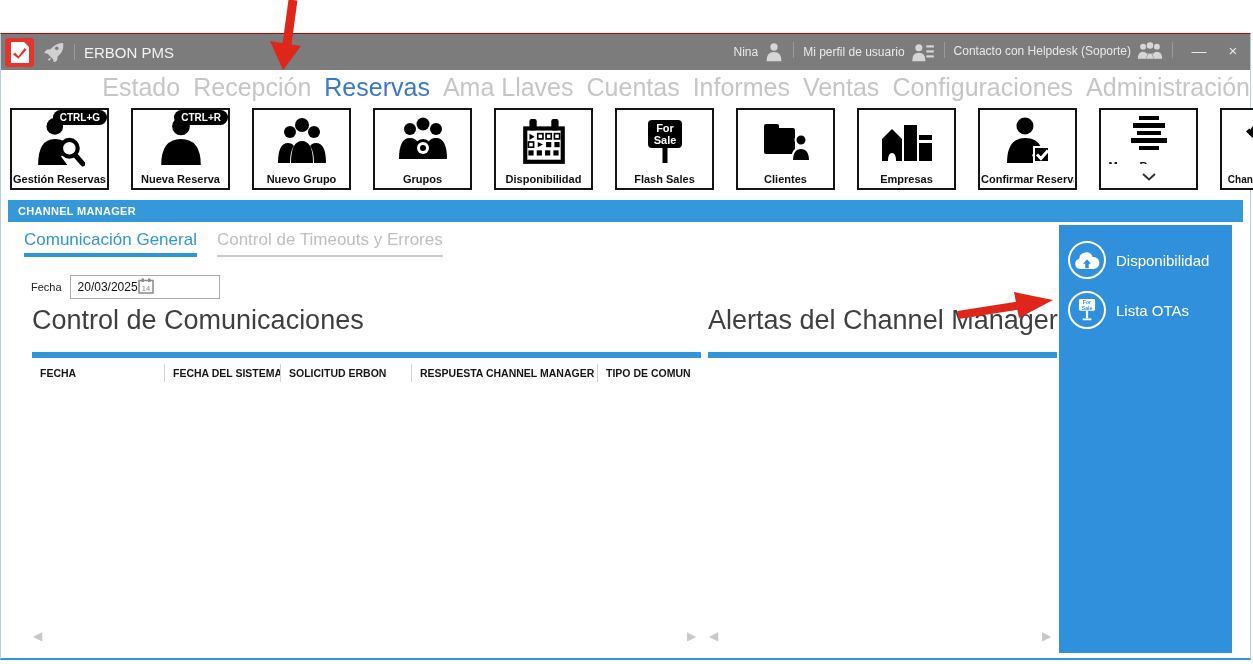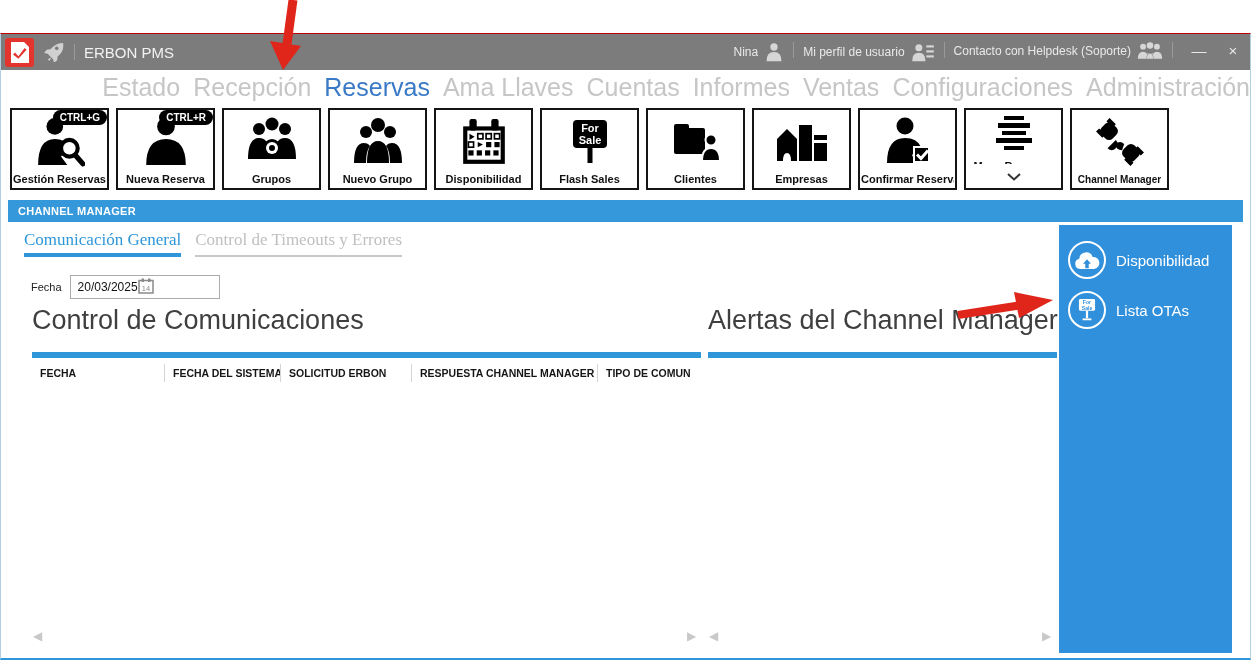--- a/index.html
+++ b/index.html
@@ -22,42 +22,42 @@
   .winbtn { width:34px; text-align:center; font-size:15px; color:#e9e9e9; cursor:pointer; }
 
   
   .menubar { position:absolute; left:0; top:36px; width:100%; height:34px; background:#fff;
              display:flex; align-items:center; gap:13px; padding-left:6px;justify-content:flex-end; }
   .menu-item { font-size:25px; font-weight:300; color:#c6c6c6; white-space:nowrap; cursor:pointer; }
   .menu-item.active { color:#3a79c6; }
 
   
   .toolbar { position:absolute; left:0; top:71px; width:100%; height:94px;
-             display:flex; align-items:flex-start; gap:7px; padding:3px 0 0 9px; }
+             display:flex; align-items:flex-start; gap:22px; padding:3px 0 0 9px; }
   .tbtn { position:relative; width:99px; height:82px; background:#fff; border:2px solid #141414;
           display:flex; flex-direction:column; align-items:center; justify-content:flex-end;
           padding-bottom:3px; cursor:pointer; flex:none; }
   .tbtn .ico { position:absolute; top:7px; left:0; right:0; display:flex; justify-content:center; }
   .tbtn .lbl { font-size:11px; font-weight:700; color:#111; white-space:nowrap;
                overflow:hidden; max-width:93px; }
   .badge { position:absolute; top:0px; right:0px; background:#000; color:#fff; font-size:10px;
            font-weight:700; padding:2px 7px; border-radius:10px; z-index:2; }
   .tbtn.map { justify-content:flex-start; }
   .tbtn.map .ico { position:static; margin-top:4px; }
   .tbtn.map .lbl { margin-top:6px; }
   .tbtn.map .chev { margin-top:3px; }
   .tbtn.chman .lbl { font-size:10px; }
 
   
   .section-bar { position:absolute; left:7px; right:7px; top:166px; height:22px; background:#3598db;
                  color:#fff; font-size:11px; font-weight:700; line-height:22px; padding-left:10px;
                  letter-spacing:.3px; }
 
   
-  .tabs { position:absolute; left:23px; top:196px; display:flex; gap:14px;font-family:Liberation Serif, serif; }
+  .tabs { position:absolute; left:23px; top:196px; display:flex; gap:20px; }
   .tab { font-size:17px; color:#bfbfbf; padding-bottom:5px; border-bottom:2px solid #c9c9c9;
          white-space:nowrap; cursor:pointer; }
   .tab.active { color:#2e96d9; border-bottom:4px solid #2e96d9; padding-bottom:3px; }
 
   
   .filter-row { position:absolute; left:30px; top:241px; display:flex; align-items:center; gap:8px; }
   .filter-label { font-size:11px; color:#222; }
   .date-input { width:150px; height:24px; border:1px solid #ababab; background:#fff; display:flex;
                 align-items:center; justify-content:flex-start; padding:0 5px 0 7px;
                 font-size:12px; color:#111; cursor:text; }
@@ -183,43 +183,43 @@
             <circle cx="24" cy="9" r="8.5" fill="#000"></circle>
             <path fill="#000" d="M5 46Q5 21 24 21t19 25z"></path>
           </svg>
       </span>
       <span class="lbl">Nueva Reserva</span>
     </div>
 
     <div class="tbtn">
       <span class="ico">
         <svg width="52" height="48" viewBox="0 0 52 48">
+            <circle cx="14" cy="15" r="6" fill="#000"></circle>
+            <circle cx="38" cy="15" r="6" fill="#000"></circle>
+            <circle cx="26" cy="8" r="7" fill="#000"></circle>
+            <path fill="#000" d="M15 46q0-22 11-22t11 22z"></path>
+            <path fill="#000" d="M2 46q0-20 10-20 4 0 6 3-4 5-4 17zM50 46q0-20-10-20-4 0-6 3 4 5 4 17z"></path>
+          </svg>
+      </span>
+      <span class="lbl">Nuevo Grupo</span>
+    </div>
+
+    <div class="tbtn">
+      <span class="ico">
+        <svg width="52" height="48" viewBox="0 0 52 48">
             <circle cx="13" cy="12" r="6" fill="#000"></circle>
             <circle cx="26" cy="7" r="6.5" fill="#000"></circle>
             <circle cx="39" cy="12" r="6" fill="#000"></circle>
             <path fill="#000" d="M2 42q0-21 11-21 6 0 8 5h10q2-5 8-5 11 0 11 21z"></path>
             <circle cx="26" cy="31" r="9" fill="#000"></circle>
             <circle cx="26" cy="31" r="6" fill="#fff"></circle>
             <circle cx="26" cy="31" r="3" fill="#000"></circle>
           </svg>
       </span>
       <span class="lbl">Grupos</span>
-    </div>
-
-    <div class="tbtn">
-      <span class="ico">
-        <svg width="52" height="48" viewBox="0 0 52 48">
-            <circle cx="14" cy="15" r="6" fill="#000"></circle>
-            <circle cx="38" cy="15" r="6" fill="#000"></circle>
-            <circle cx="26" cy="8" r="7" fill="#000"></circle>
-            <path fill="#000" d="M15 46q0-22 11-22t11 22z"></path>
-            <path fill="#000" d="M2 46q0-20 10-20 4 0 6 3-4 5-4 17zM50 46q0-20-10-20-4 0-6 3 4 5 4 17z"></path>
-          </svg>
-      </span>
-      <span class="lbl">Nuevo Grupo</span>
     </div>
 
     <div class="tbtn">
       <span class="ico">
         <svg width="50" height="50" viewBox="0 0 48 48">
             <rect x="4" y="9" width="40" height="36" fill="#000"></rect>
             <rect x="8" y="13" width="32" height="28" fill="#fff"></rect>
             <rect x="10" y="2" width="7" height="11" rx="2" fill="#000"></rect>
             <rect x="31" y="2" width="7" height="11" rx="2" fill="#000"></rect>
             <path fill="#000" d="M10 16l5 3-5 3z"></path>

